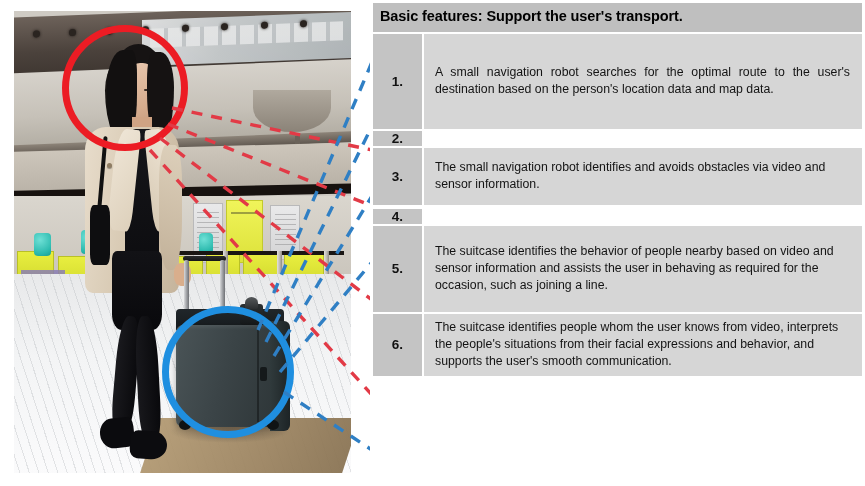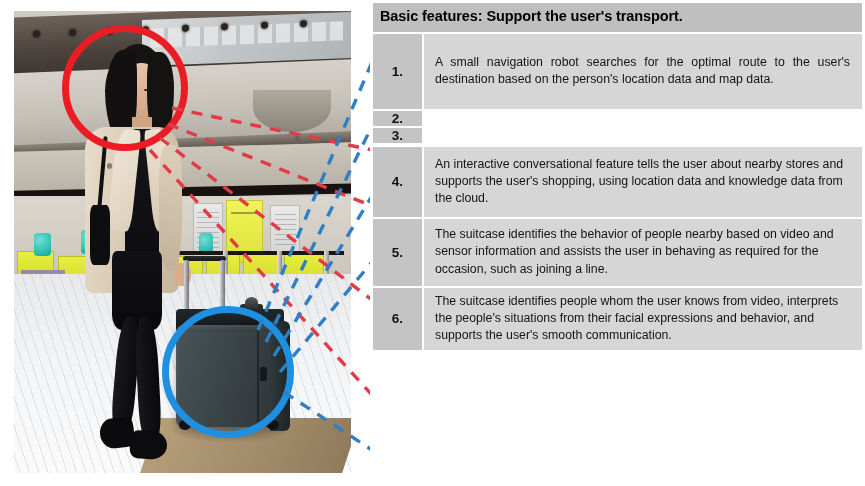--- a/index.html
+++ b/index.html
@@ -521,41 +521,41 @@
 
   </div>
 
   <div id="table-panel">
 
     <div class="section-header">Basic features: Support the user's transport.</div>
 
     <div class="rows">
       <div class="frow">
         <div class="fnum">1.</div>
-        <div class="ftext" style="height:75px">A small navigation robot searches for the optimal route to the user's destination based on the person's location data and map data.</div>
+        <div class="ftext" style="height:95px">A small navigation robot searches for the optimal route to the user's destination based on the person's location data and map data.</div>
       </div>
       <div class="frow">
         <div class="fnum">2.</div>
       </div>
       <div class="frow">
         <div class="fnum">3.</div>
+        <div class="ftext nojust" style="height:57px">The small navigation robot identifies and avoids obstacles via video and sensor information.</div>
       </div>
     </div>
 
     <div class="spacer-gap"></div>
 
 
     <div class="rows">
       <div class="frow">
         <div class="fnum">4.</div>
-        <div class="ftext nojust" style="height:70px">An interactive conversational feature tells the user about nearby stores and supports the user's shopping, using location data and knowledge data from the cloud.</div>
       </div>
       <div class="frow">
         <div class="fnum">5.</div>
-        <div class="ftext nojust" style="height:67px">The suitcase identifies the behavior of people nearby based on video and sensor information and assists the user in behaving as required for the occasion, such as joining a line.</div>
+        <div class="ftext nojust" style="height:86px">The suitcase identifies the behavior of people nearby based on video and sensor information and assists the user in behaving as required for the occasion, such as joining a line.</div>
       </div>
       <div class="frow">
         <div class="fnum">6.</div>
         <div class="ftext nojust" style="height:62px">The suitcase identifies people whom the user knows from video, interprets the people's situations from their facial expressions and behavior, and supports the user's smooth communication.</div>
       </div>
     </div>
 
   </div>
 
 </div>

